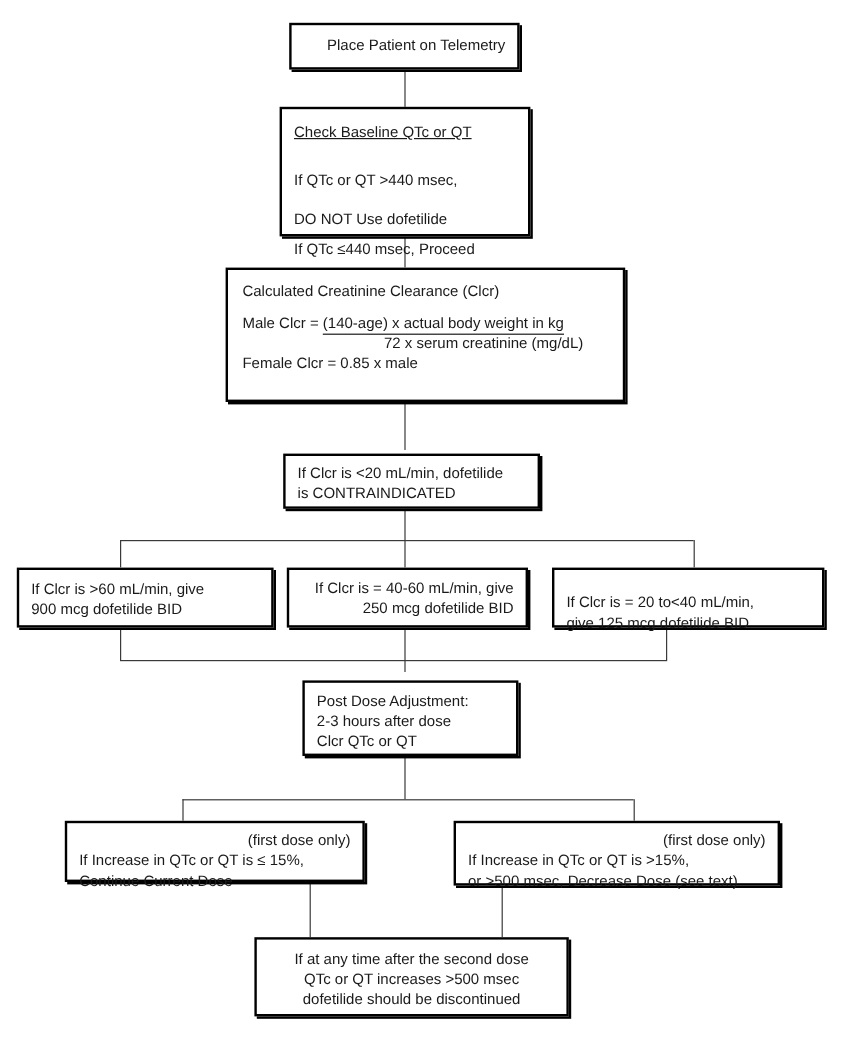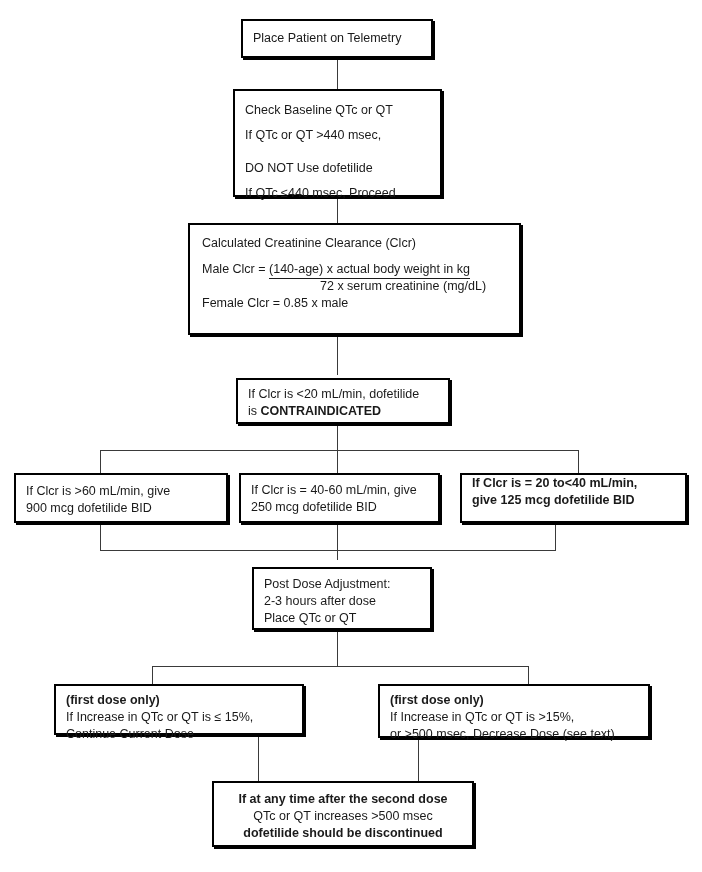--- a/index.html
+++ b/index.html
@@ -25,22 +25,22 @@
     background: #ffffff;
     border: 2.5px solid #000000;
     box-shadow: 2px 2px 0 #000000;
     font-size: 12.5px;
     line-height: 17px;
     color: #1a1a1a;
     padding: 7px 10px;
     z-index: 3;
   }
   .node .line { white-space: nowrap; }
-  .node .bold { font-weight: bold; }
-  .node .ctr { text-align: left; }
+  .node .bold { font-weight: normal; }
+  .node .ctr { text-align: right; }
   .node.center-text { display: flex; flex-direction: column; justify-content: center; }
 
   
   .vline {
     position: absolute;
     width: 1px;
     background: #3a3a3a;
     z-index: 1;
   }
   .hline {
@@ -91,21 +91,21 @@
   <div class="vline" style="left:528px; top:666px; height:18px;"></div>
 
   <div class="vline" style="left:258px; top:735px; height:46px;"></div>
   <div class="vline" style="left:418px; top:738px; height:43px;"></div>
 
   <div class="node center-text" style="left:241px; top:19px; width:192px; height:39px;">
     <div class="line ctr">Place Patient on Telemetry</div>
   </div>
 
   <div class="node" style="left:233px; top:89px; width:209px; height:108px; padding-top:11px;">
-    <div class="line" style="margin-bottom:8px;">Check Baseline QTc or QT</div>
+    <div class="line" style="margin-bottom:23px;text-decoration:underline;">Check Baseline QTc or QT</div>
     <div class="line" style="margin-bottom:16px;">If QTc or QT &gt;440 msec,</div>
     <div class="line" style="margin-bottom:8px;">DO NOT Use dofetilide</div>
     <div class="line">If QTc ≤440 msec, Proceed</div>
   </div>
 
   <div class="node" style="left:188px; top:223px; width:333px; height:112px; padding:10px 12px;">
     <div class="line">Calculated Creatinine Clearance (Clcr)</div>
     <div class="spacer-line"></div>
     <div class="frac-row"><span>Male Clcr = </span><span class="frac-num">(140-age) x actual body weight in kg</span></div>
     <div class="frac-den-row">72 x serum creatinine (mg/dL)</div>
@@ -115,34 +115,34 @@
   <div class="node" style="left:236px; top:378px; width:214px; height:46px; padding:6px 10px;">
     <div class="line">If Clcr is &lt;20 mL/min, dofetilide</div>
     <div class="line"><span>is </span><span class="bold">CONTRAINDICATED</span></div>
   </div>
 
   <div class="node" style="left:14px; top:473px; width:214px; height:50px; padding:8px 10px;">
     <div class="line">If Clcr is &gt;60 mL/min, give</div>
     <div class="line">900 mcg dofetilide BID</div>
   </div>
 
-  <div class="node" style="left:239px; top:473px; width:201px; height:50px; padding:7px 10px;">
+  <div class="node" style="left:239px; top:473px; width:201px; height:50px; padding:7px 10px;text-align:right;">
     <div class="line">If Clcr is = 40-60 mL/min, give</div>
     <div class="line">250 mcg dofetilide BID</div>
   </div>
 
-  <div class="node" style="left:460px; top:473px; width:227px; height:50px; padding:0 10px;font-weight:bold;">
+  <div class="node" style="left:460px; top:473px; width:227px; height:50px; padding:19px 10px;">
     <div class="line">If Clcr is = 20 to&lt;40 mL/min,</div>
     <div class="line">give 125 mcg dofetilide BID</div>
   </div>
 
   <div class="node" style="left:252px; top:567px; width:180px; height:63px; padding:7px 10px;">
     <div class="line">Post Dose Adjustment:</div>
     <div class="line">2-3 hours after dose</div>
-    <div class="line">Place QTc or QT</div>
+    <div class="line">Clcr QTc or QT</div>
   </div>
 
   <div class="node" style="left:54px; top:684px; width:250px; height:51px; padding:6px 10px;">
     <div class="line ctr bold">(first dose only)</div>
     <div class="line">If Increase in QTc or QT is ≤ 15%,</div>
     <div class="line">Continue Current Dose</div>
   </div>
 
   <div class="node" style="left:378px; top:684px; width:272px; height:54px; padding:6px 10px;">
     <div class="line ctr bold">(first dose only)</div>

